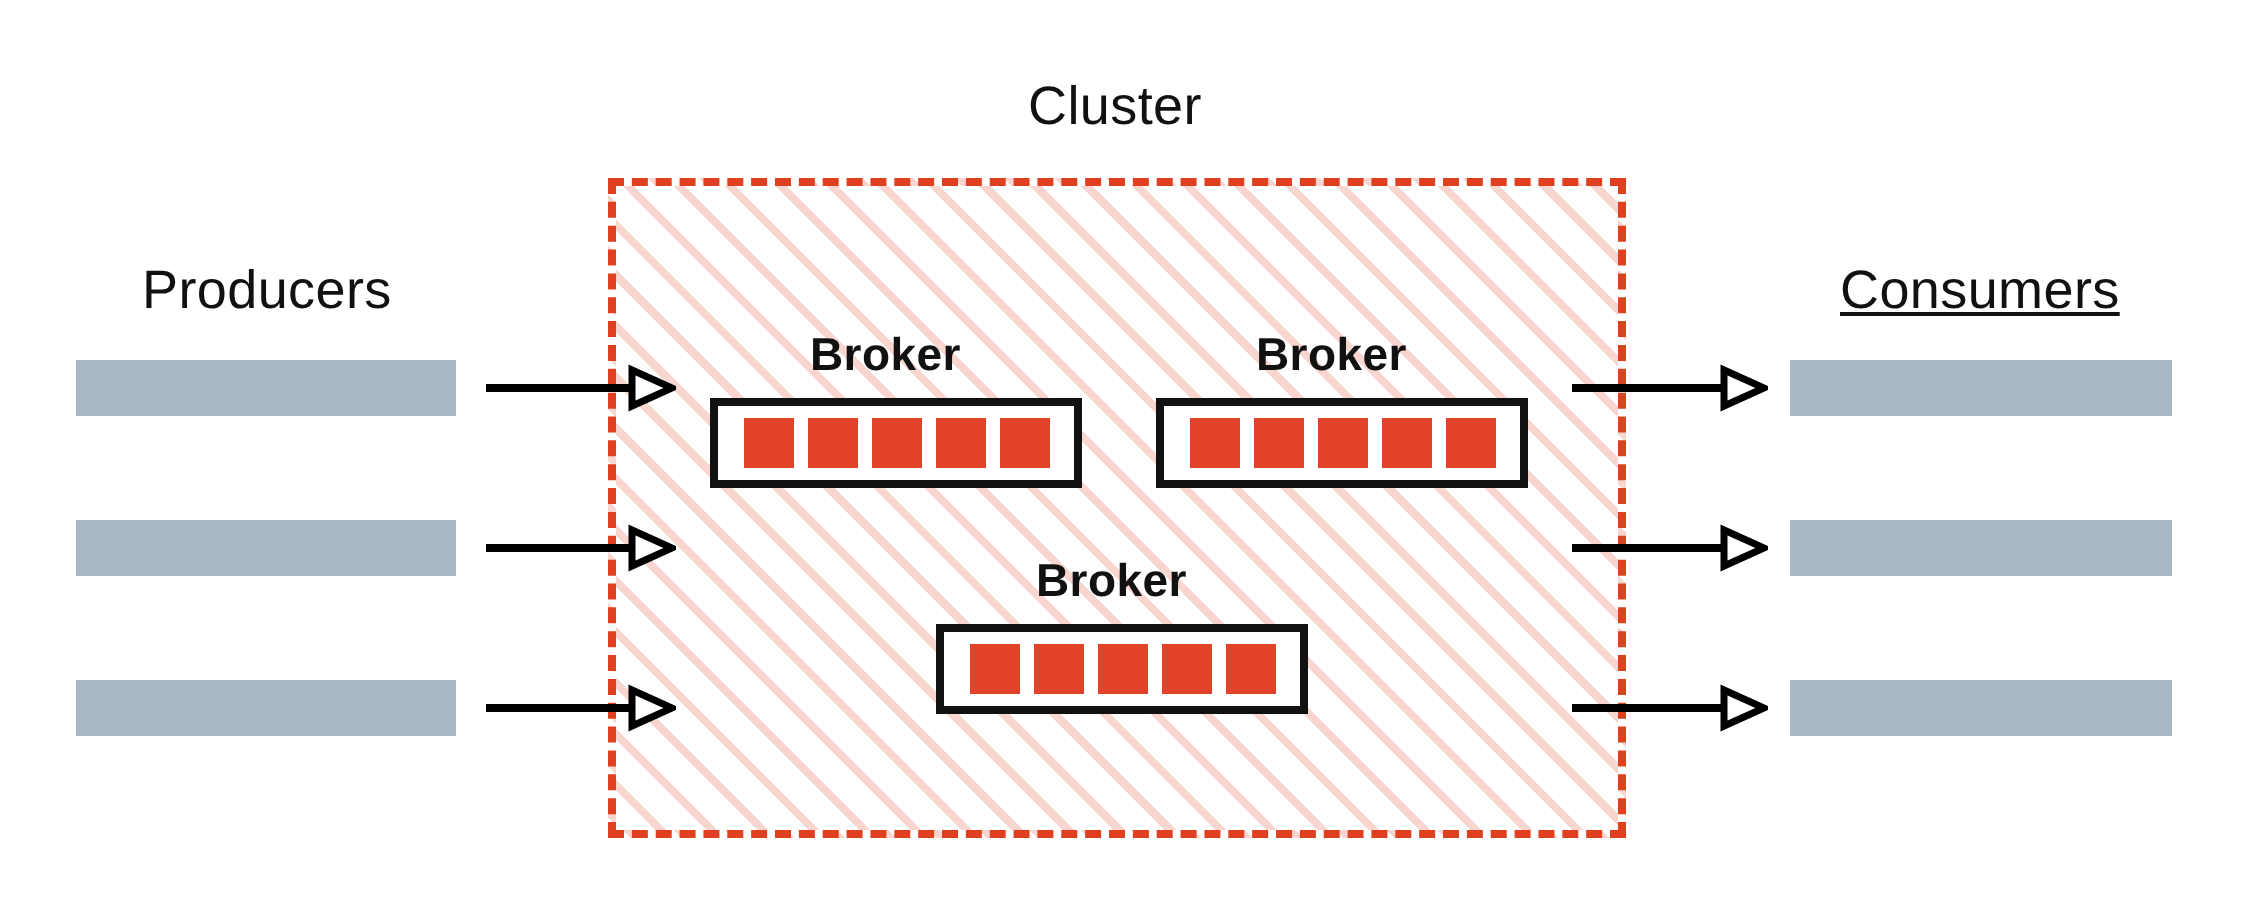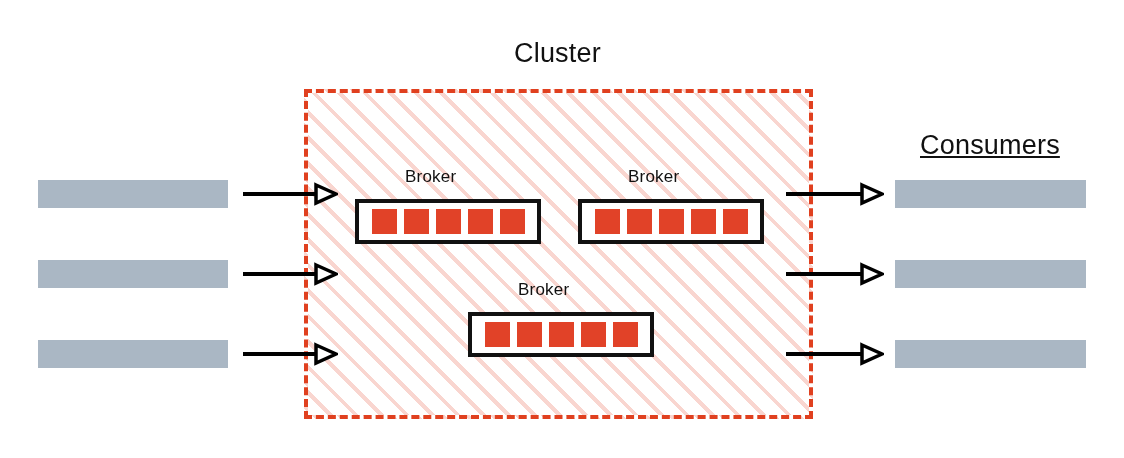--- a/index.html
+++ b/index.html
@@ -25,22 +25,23 @@
     font-family: "Liberation Sans", sans-serif;
     font-weight: 400;
     white-space: nowrap;
     letter-spacing: 0.2px;
   }
   .label-big {
     font-size: 27px;
     line-height: 30px;
   }
   .label-broker {
-    font-size: 17px;
+    font-size: 23px;
     line-height: 28px;
+    font-weight: bold;
   }
 
   
   .bar {
     position: absolute;
     background: #aab7c4;
     height: 28px;
   }
 
   
@@ -86,20 +87,21 @@
 </style>
 </head>
 <body>
 
 <div id="canvas">
 
   <div class="label label-big" style="left:514px; top:38px;">Cluster</div>
 
   <div id="cluster-box" style="left:304px; top:89px; width:509px; height:330px;"></div>
 
+  <div class="label label-big" style="left:71px; top:130px;">Producers</div>
 
   <div class="bar" style="left:38px; top:180px; width:190px;"></div>
   <div class="bar" style="left:38px; top:260px; width:190px;"></div>
   <div class="bar" style="left:38px; top:340px; width:190px;"></div>
 
   <div class="label label-big" style="left:920px; top:130px;text-decoration:underline;">Consumers</div>
 
   <div class="bar" style="left:895px; top:180px; width:191px;"></div>
   <div class="bar" style="left:895px; top:260px; width:191px;"></div>
   <div class="bar" style="left:895px; top:340px; width:191px;"></div>

